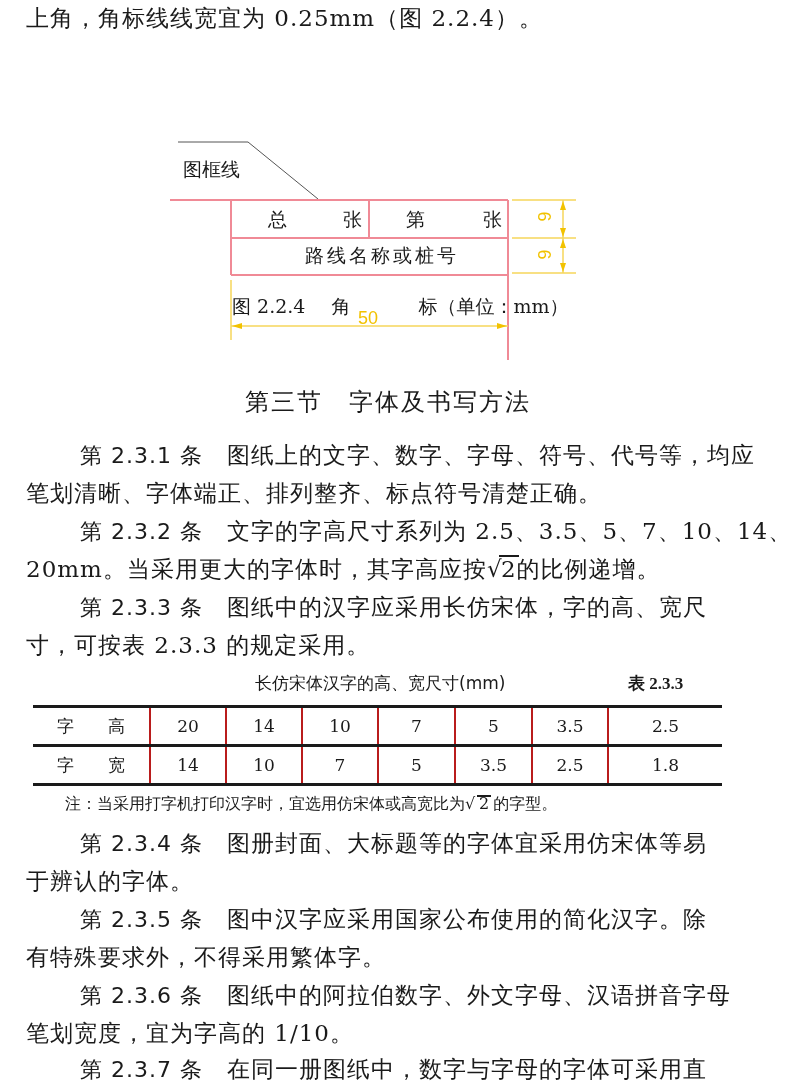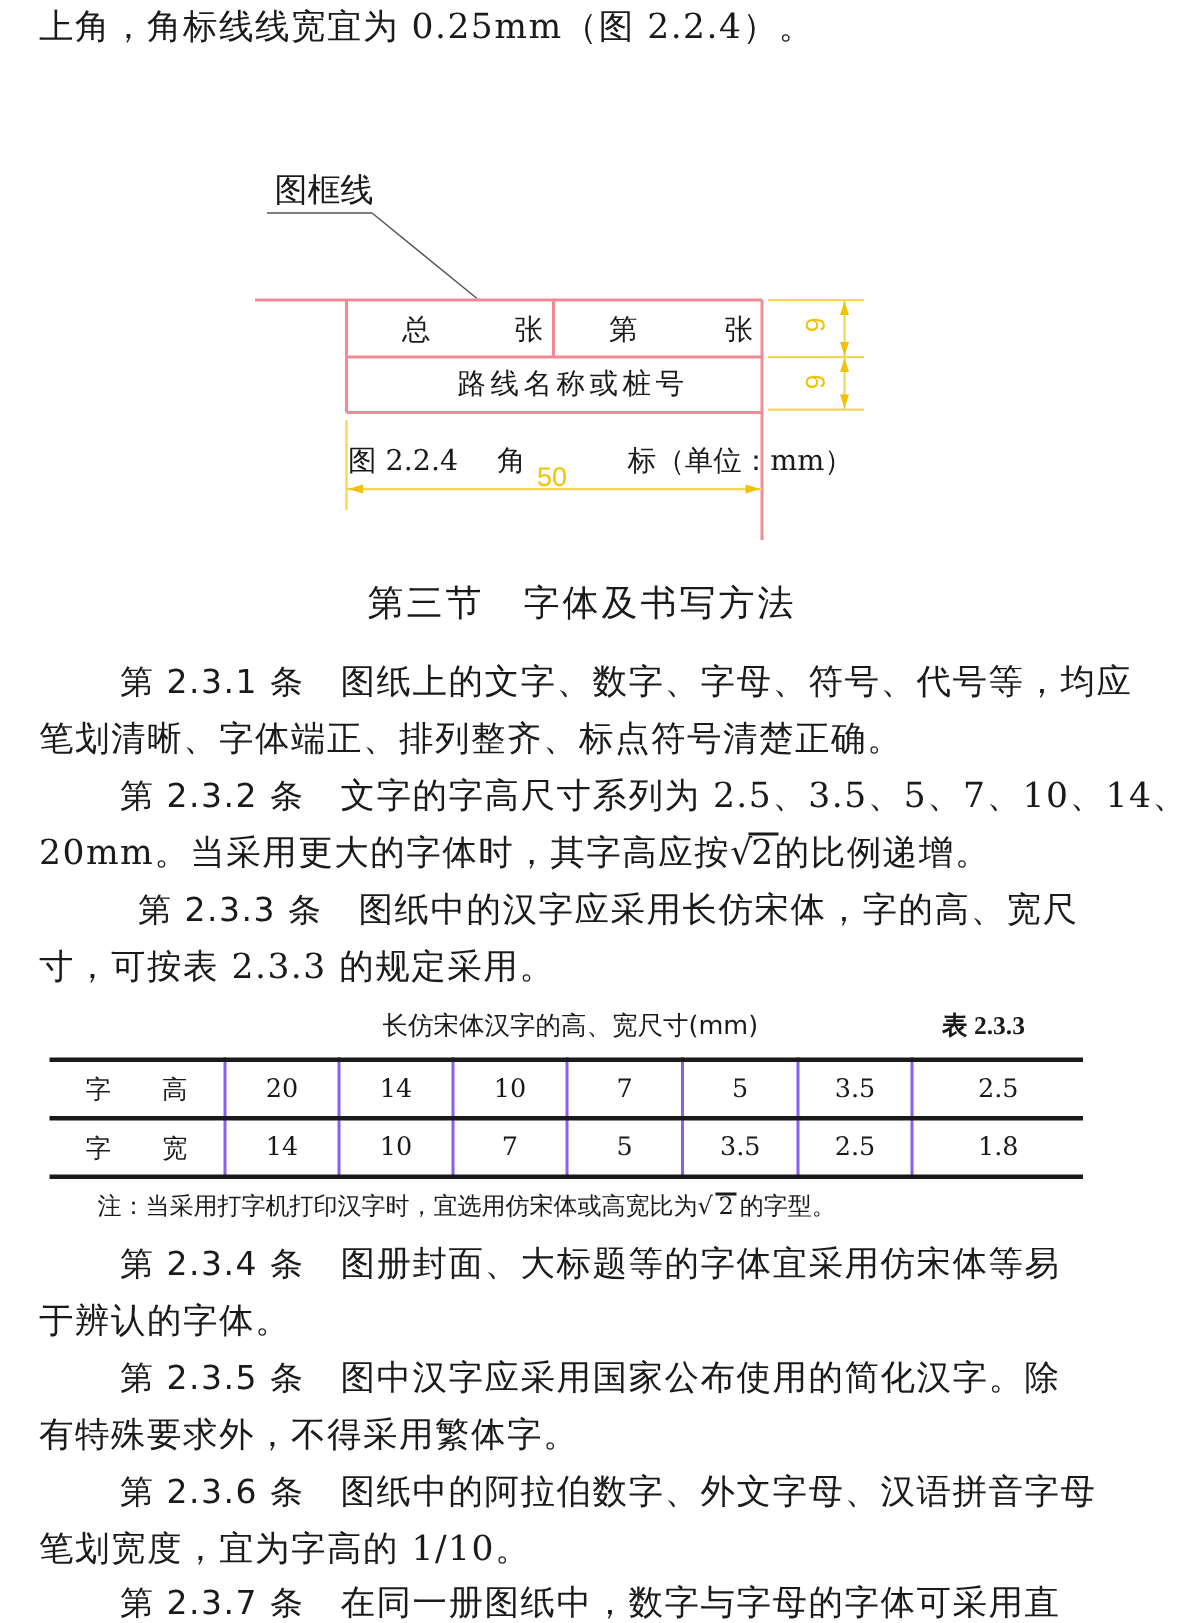--- a/index.html
+++ b/index.html
@@ -5,28 +5,28 @@
   html, body { margin: 0; padding: 0; background: #ffffff; }
   body {
     width: 800px; height: 1082px; position: relative; overflow: hidden;
     font-family: "DejaVu Serif", "Liberation Serif", serif;
     color: #1a1a1a;
   }
   .abs { position: absolute; white-space: nowrap; }
   .body-text { font-size: 23px; letter-spacing: 1px; line-height: 30px; }
   .clause { font-family: "DejaVu Sans", "Liberation Sans", sans-serif; font-weight: normal; font-size: 22px; letter-spacing: 1px; }
   .sec-title { font-family: "DejaVu Sans", "Liberation Sans", sans-serif; font-size: 24px; letter-spacing: 2px; }
-  .fig-label { font-size: 22px; }
+  .fig-label { font-size: 19px; margin-top: 45px; }
   .fig-cell { font-size: 19px; }
   .dim { font-family: "Liberation Sans", sans-serif; color: #f2c200; font-size: 18px; }
   .sqrt { display: inline-block; position: relative; padding-left: 14px; }
   .sqrt .bar { position: absolute; left: 12px; right: -2px; top: 1px; border-top: 2px solid #1a1a1a; }
   .sqrt .v { position: absolute; left: 0; top: 0; font-size: 1em; }
   table.spec { position: absolute; left: 33px; top: 705px; width: 689px; border-collapse: collapse; font-size: 17px; }
-  table.spec td { border-left: 2px solid #8b5cf6; text-align: center; height: 36px; padding: 0; }
+  table.spec td { border-left: 2px solid #b91c1c; text-align: center; height: 36px; padding: 0; }
   table.spec td:first-child { border-left: none; }
   table.spec tr { border-top: 3px solid #1a1a1a; }
   table.spec tr:last-child { border-bottom: 3px solid #1a1a1a; }
   .rowhead { display: flex; justify-content: space-between; padding: 0 24px; }
   .note { font-size: 16px; }
 </style>
 </head>
 <body>
 
 <div class="abs body-text" style="left:26px; top:3px;">上角，角标线线宽宜为 0.25mm（图 2.2.4）。</div>
@@ -85,21 +85,21 @@
 </div>
 <div class="abs body-text" style="left:26px; top:478px;">笔划清晰、字体端正、排列整齐、标点符号清楚正确。</div>
 
 <div class="abs body-text" style="left:80px; top:516px;">
   <span class="clause">第 2.3.2 条</span><span style="display:inline-block;width:24px;"></span><span>文字的字高尺寸系列为 2.5、3.5、5、7、10、14、</span>
 </div>
 <div class="abs body-text" style="left:26px; top:554px;">
   <span>20mm。当采用更大的字体时，其字高应按</span><span class="sqrt"><span class="v">√</span><span class="bar"></span><span>2</span></span><span>的比例递增。</span>
 </div>
 
-<div class="abs body-text" style="left:92px; top:592px;">
+<div class="abs body-text" style="left:80px; top:592px;">
   <span class="clause">第 2.3.3 条</span><span style="display:inline-block;width:24px;"></span><span>图纸中的汉字应采用长仿宋体，字的高、宽尺</span>
 </div>
 <div class="abs body-text" style="left:26px; top:630px;">寸，可按表 2.3.3 的规定采用。</div>
 
 <div class="abs" style="left:255px; top:672px; font-family:'DejaVu Sans','Liberation Sans',sans-serif; font-size:17px;">长仿宋体汉字的高、宽尺寸(mm)</div>
 <div class="abs" style="left:628px; top:672px; font-family:Liberation Serif, serif; font-size:17px; font-weight:bold;">表 2.3.3</div>
 
 <table class="spec">
   <colgroup>
     <col style="width:117px">

